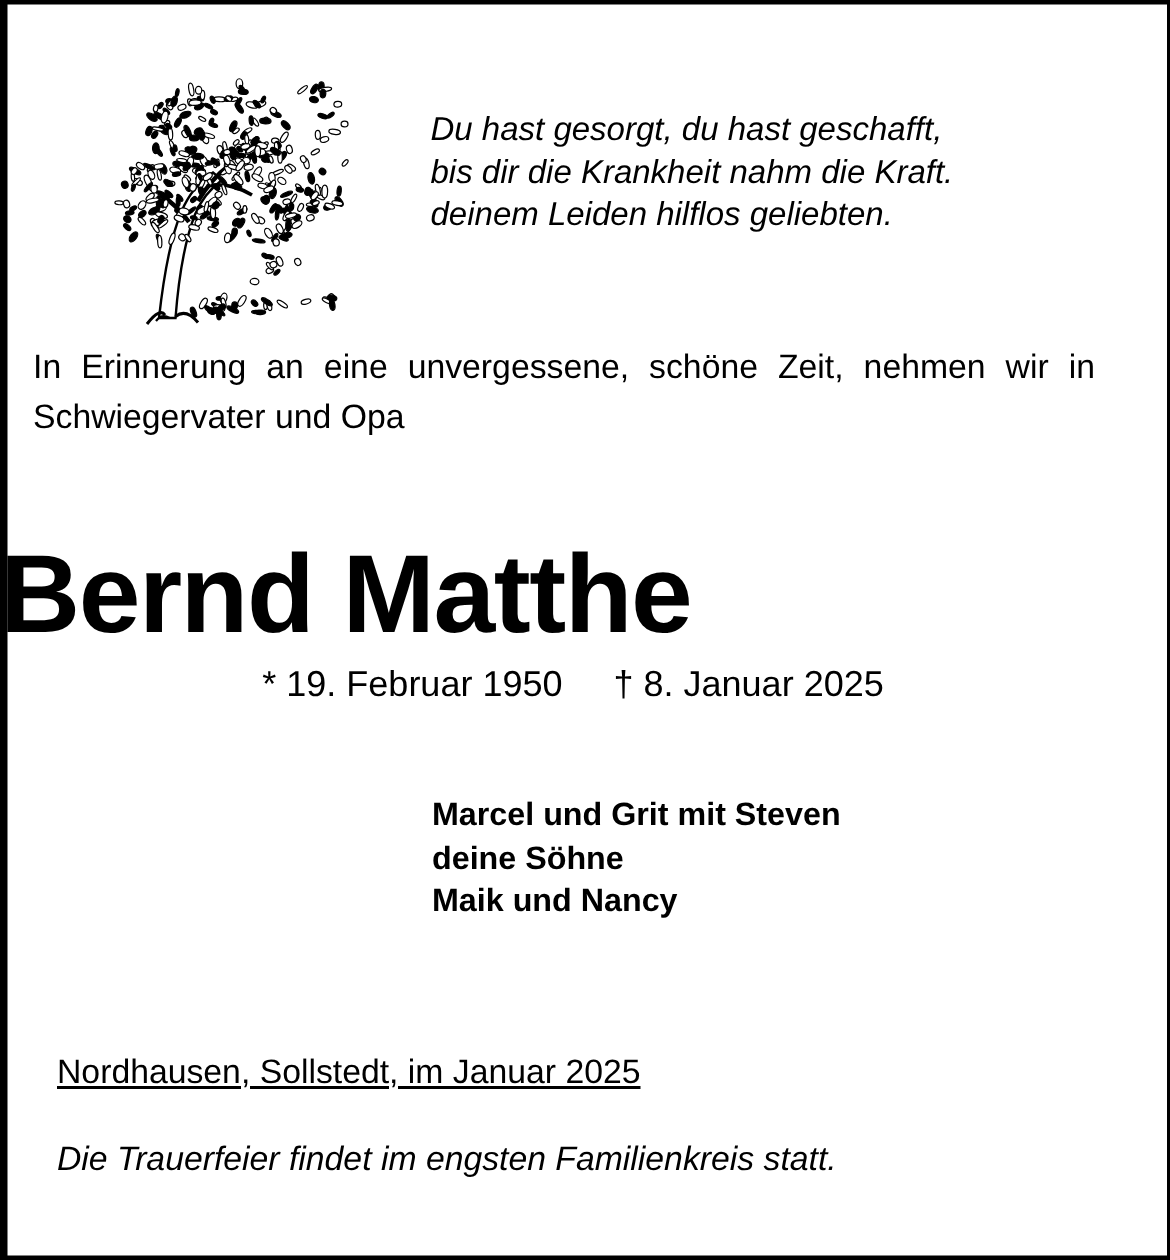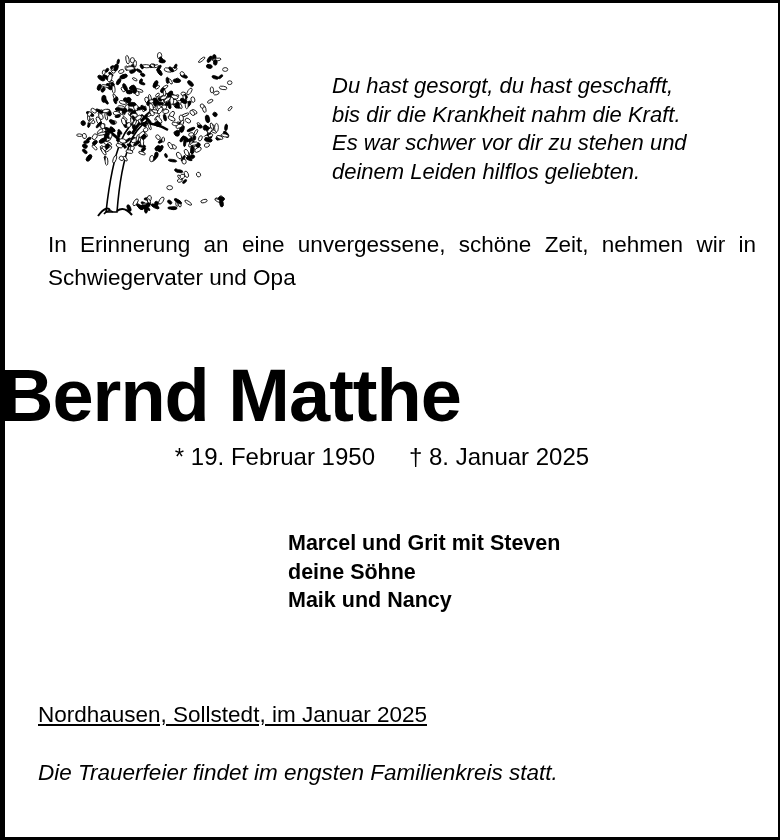--- a/index.html
+++ b/index.html
@@ -34,25 +34,24 @@
     height: 178px;
   }
   .poem {
     position: absolute;
     left: 287px;
     top: 72px;
     font-style: italic;
     font-size: 22px;
     line-height: 28.5px;
     white-space: nowrap;
-    margin-left: 45px;
   }
   .intro {
     position: absolute;
-    left: 48px;
+    left: 22px;
     top: 228px;
     width: 708px;
     font-size: 22.5px;
     line-height: 33px;
   }
   .intro .just {
     text-align: justify;
     text-align-last: justify;
   }
   .deceased-name {
@@ -501,21 +500,20 @@
         <ellipse cx="157.9" cy="160.6" rx="3.4" ry="1.2" transform="rotate(28 157.9 160.6)" fill="#ffffff" stroke="#000000" stroke-width="0.8"></ellipse>
         <ellipse cx="161.5" cy="163.4" rx="3.6" ry="1.8" transform="rotate(261 161.5 163.4)" fill="#000000" stroke="#000000" stroke-width="0.8"></ellipse>
         <ellipse cx="161.4" cy="158.7" rx="3.2" ry="1.9" transform="rotate(194 161.4 158.7)" fill="#000000" stroke="#000000" stroke-width="0.8"></ellipse>
         <ellipse cx="144.0" cy="161.1" rx="3.3" ry="1.6" transform="rotate(344 144.0 161.1)" fill="#ffffff" stroke="#000000" stroke-width="0.8"></ellipse>
       </g>
   </svg>
 
   <div class="poem">
     <div>Du hast gesorgt, du hast geschafft,</div>
     <div>bis dir die Krankheit nahm die Kraft.</div>
-    <div>Es war schwer vor dir zu stehen und</div>
     <div>deinem Leiden hilflos geliebten.</div>
   </div>
 
   <div class="intro">
     <div class="just">In Erinnerung an eine unvergessene, schöne Zeit, nehmen wir in</div>
     <div>Schwiegervater und Opa</div>
   </div>
 
   <div class="deceased-name">Bernd Matthe</div>
 

